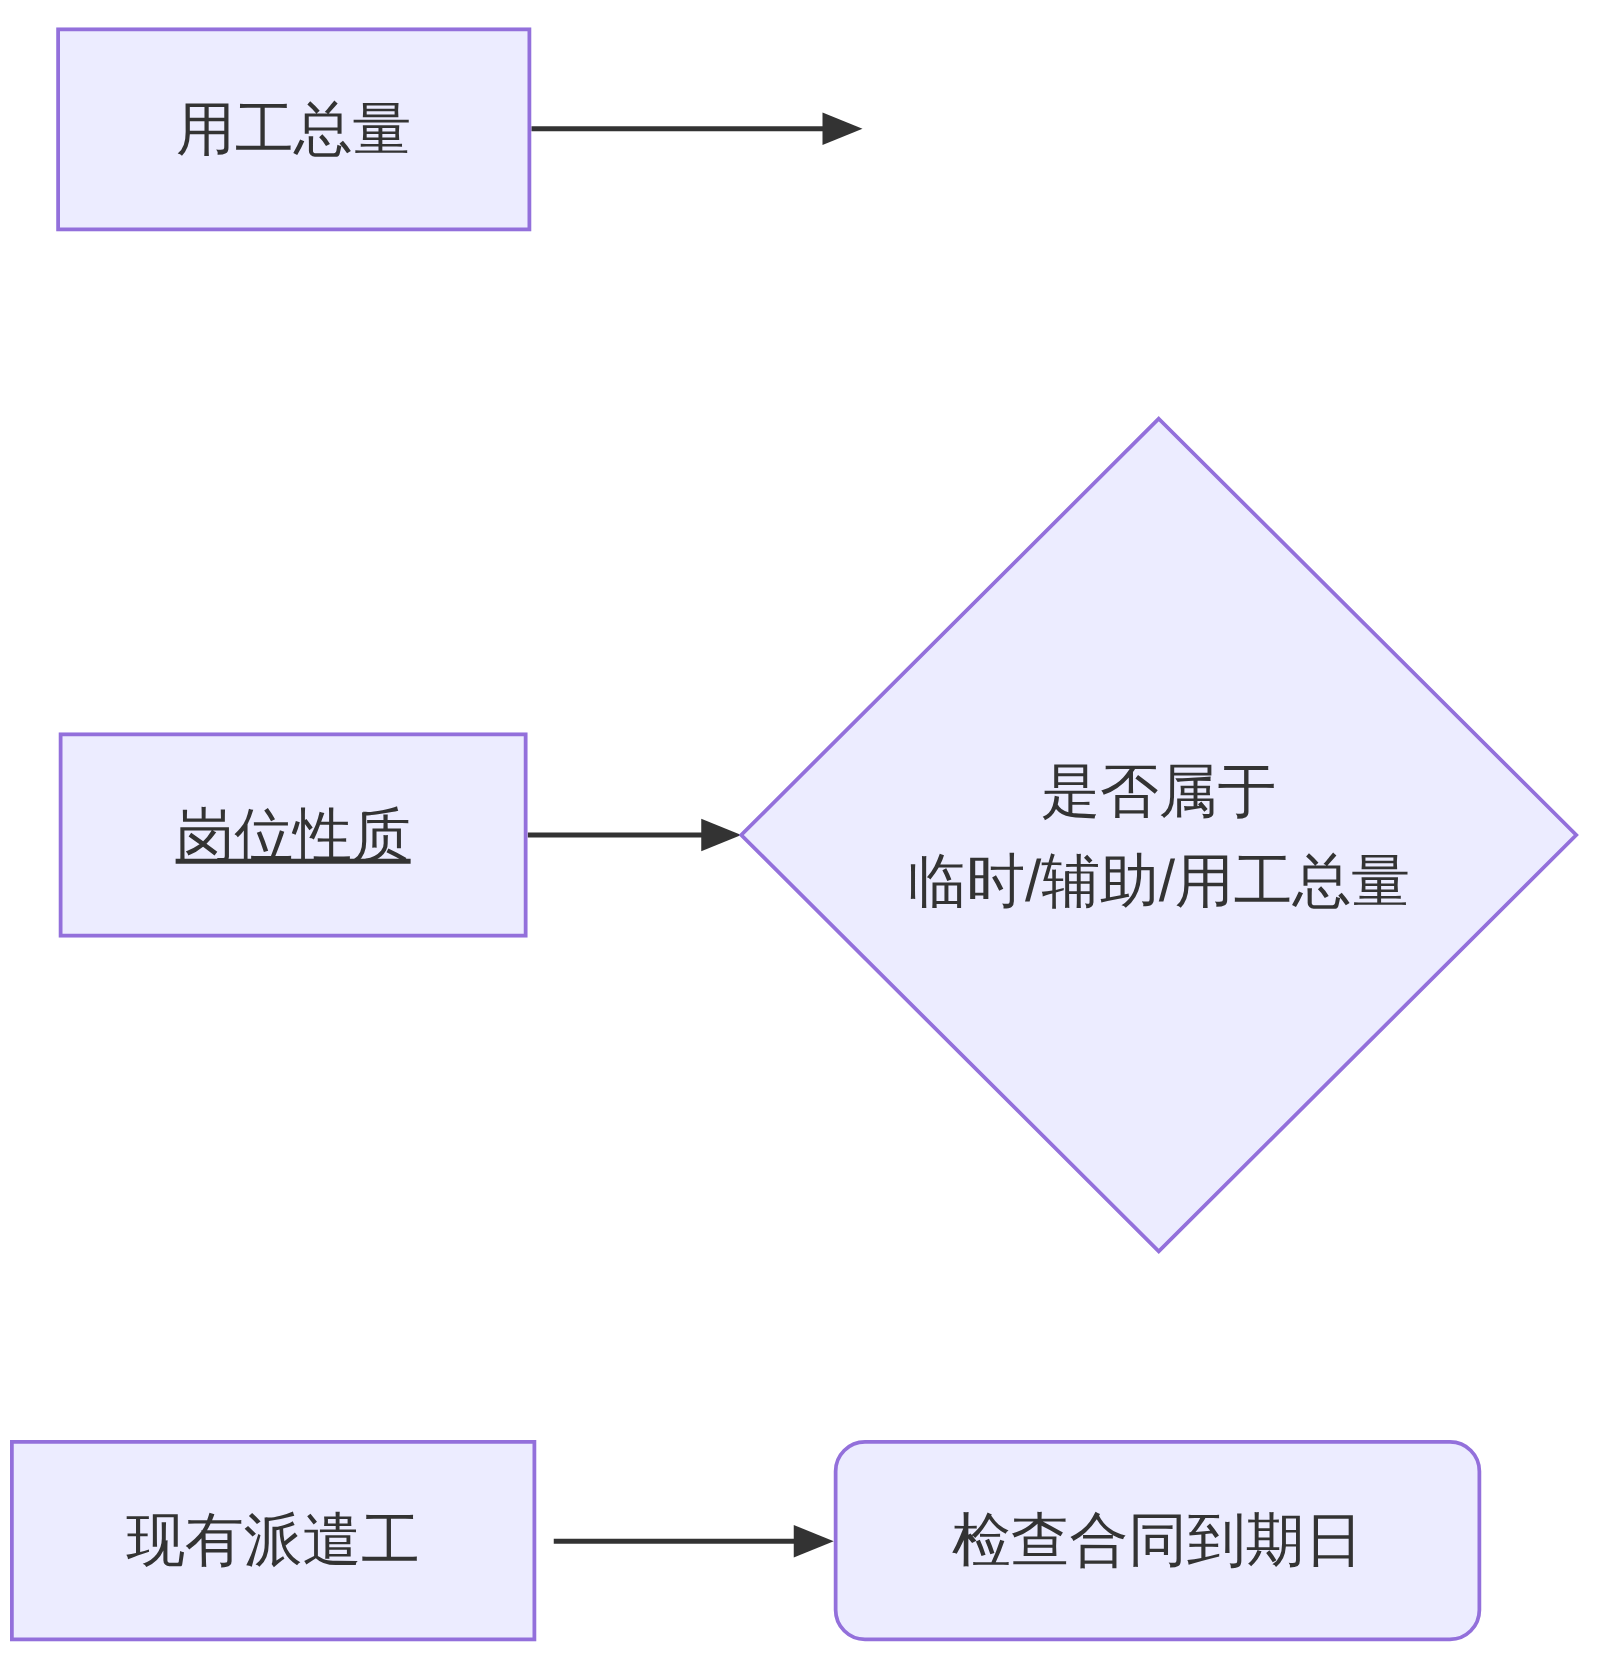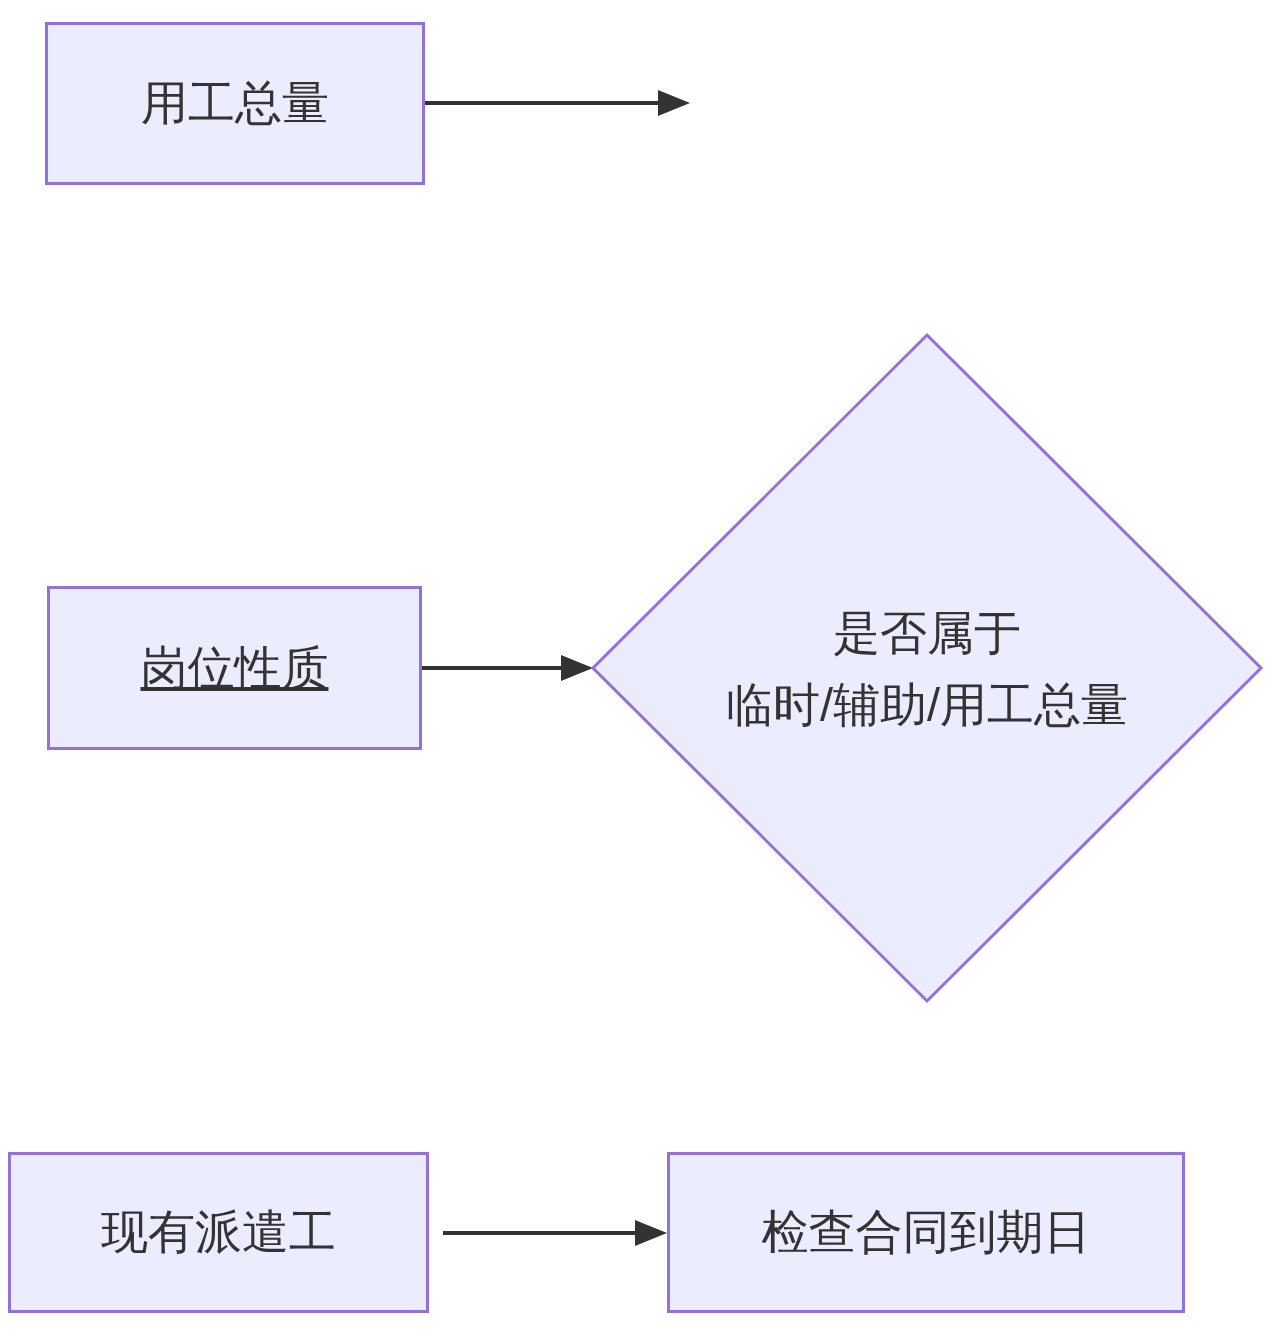--- a/index.html
+++ b/index.html
@@ -103,17 +103,17 @@
 
   <div class="diamond-label">
     <span>是否属于</span>
     <span>临时/辅助/用工总量</span>
   </div>
 
   <div class="node" style="left:8px; top:1152px; width:421px; height:161px;">
     <span>现有派遣工</span>
   </div>
 
-  <div class="node" style="left:667px; top:1152px; width:518px; height:161px;">
+  <div class="node" style="left:667px; top:1152px; width:518px; height:161px;border-radius:25px;">
     <span>检查合同到期日</span>
   </div>
 
 </div>
 
 </body></html>

